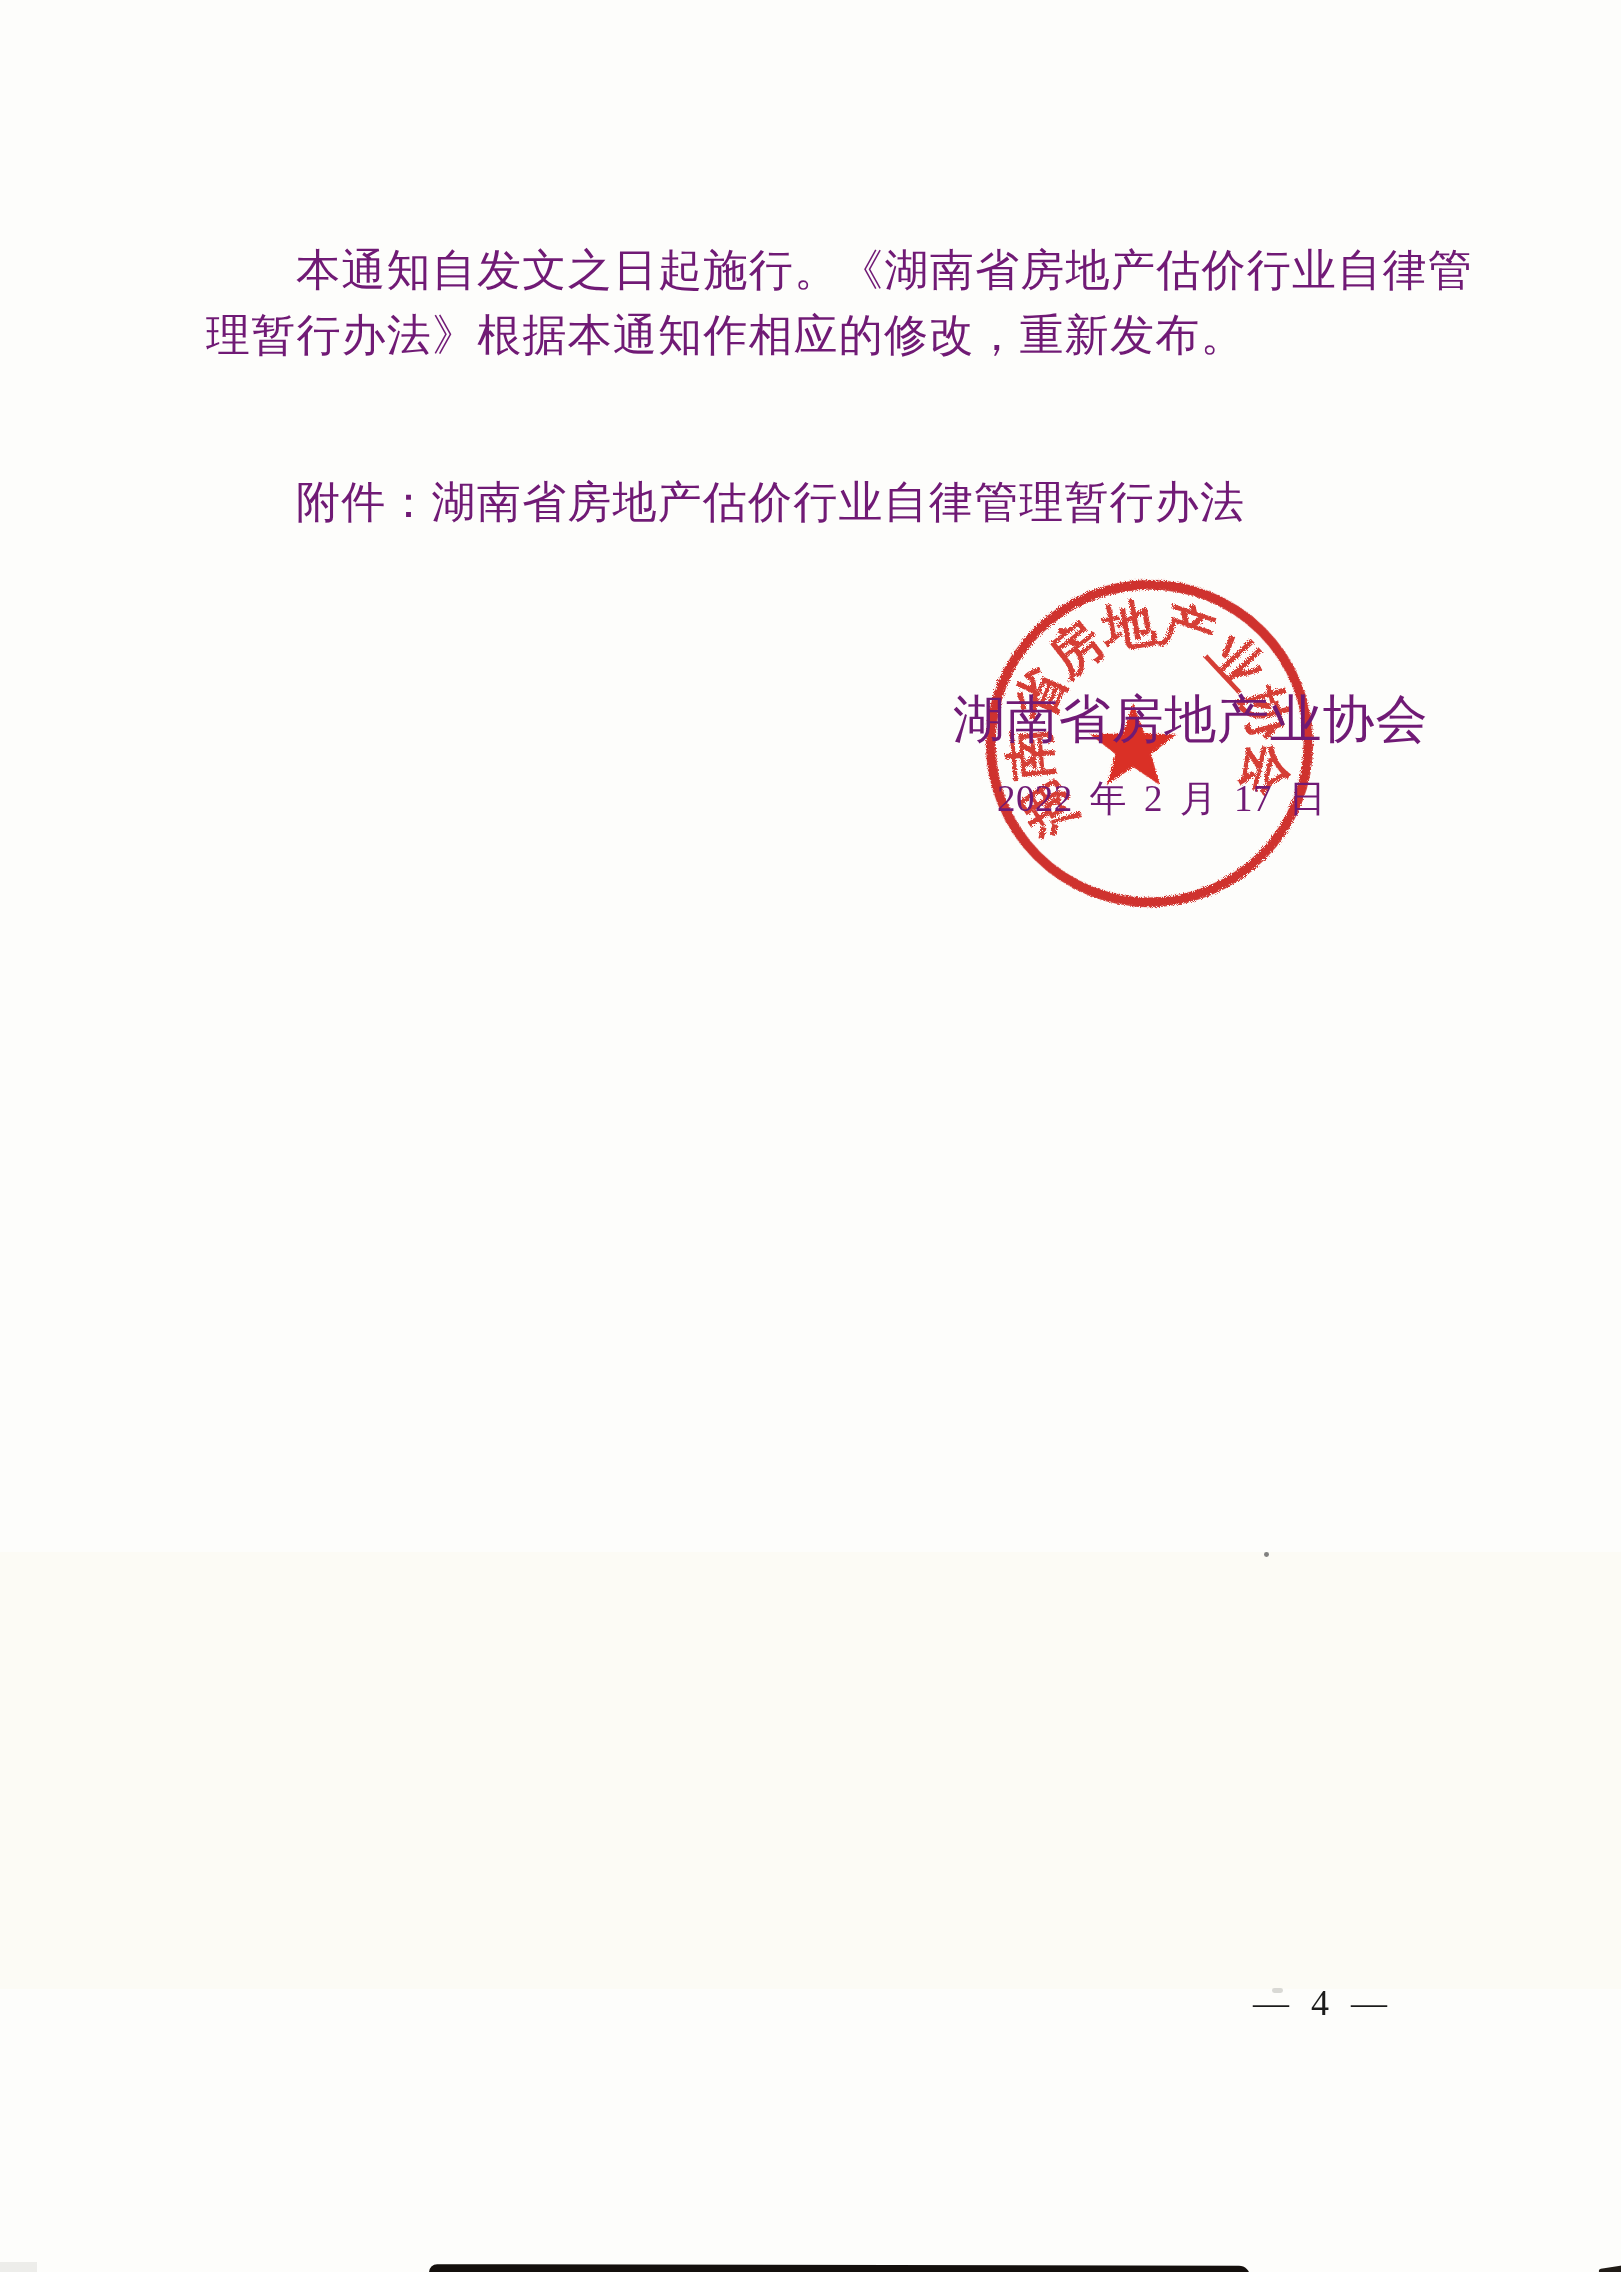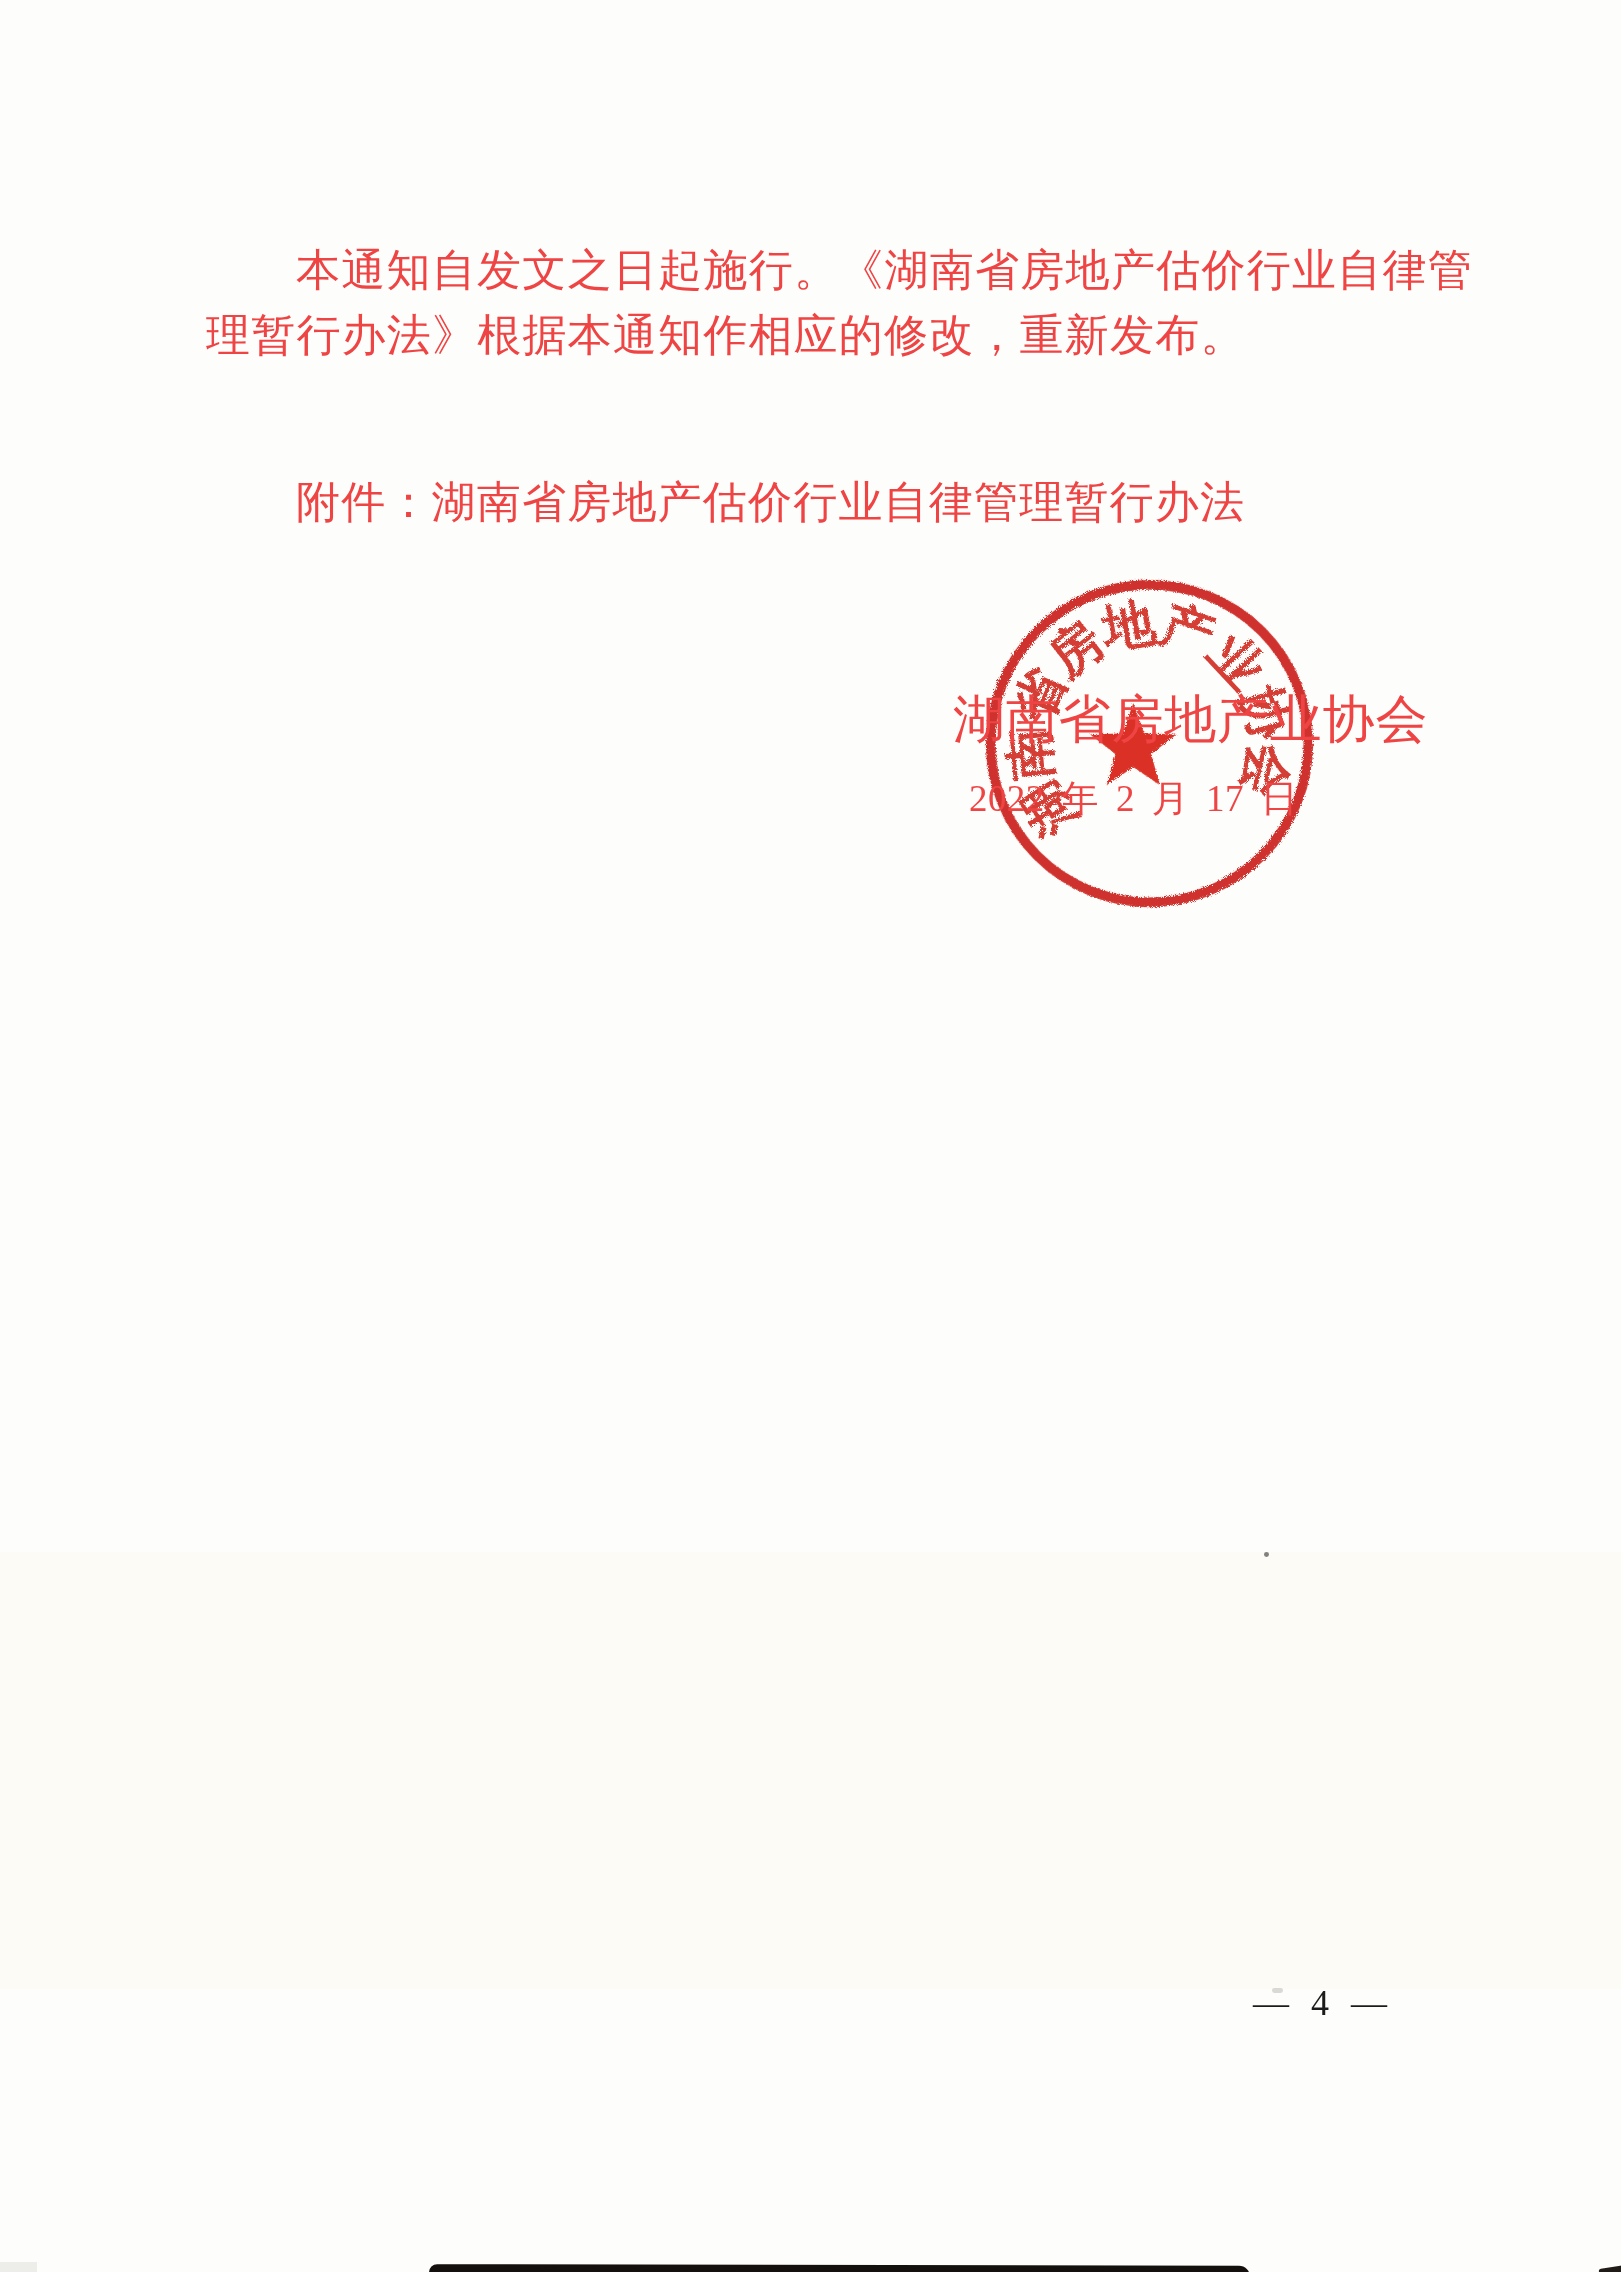--- a/index.html
+++ b/index.html
@@ -2,37 +2,37 @@
 <html style="font-size:13px"><head>
 <meta charset="utf-8">
 <style>
   html,body{margin:0;padding:0;}
   body{
     width:1622px;height:2273px;position:relative;overflow:hidden;
     background:#fdfdfb;
     font-family:"Liberation Serif","DejaVu Serif",serif;
   }
   .abs{position:absolute;}
-  .ink{color:#ef4444;}
+  .ink{color:#701a75;}
   .paragraph{
     left:206px;top:238px;width:1267px;
     font-size:44px;line-height:65px;letter-spacing:1.2px;
     text-indent:90px;text-align:justify;
     word-break:break-all;overflow-wrap:anywhere;
   }
   .attachment{
     left:296px;top:476px;
     font-size:44px;line-height:53px;letter-spacing:1.2px;white-space:nowrap;
   }
   .sig-org{
     left:953px;top:698px;
     font-size:52px;line-height:44px;letter-spacing:0.8px;white-space:nowrap;
   }
   .sig-date{
-    left:969px;top:779px;
+    left:997px;top:779px;
     font-size:37px;line-height:40px;word-spacing:7.3px;letter-spacing:0.4px;white-space:nowrap;
   }
   .page-number{
     left:1253px;top:1984px;
     font-size:36px;line-height:39px;letter-spacing:6.5px;white-space:nowrap;color:#1b1b1b;
   }
   .seal-box{
     left:981px;top:575px;width:337px;height:337px;
   }
   .seal-box svg{display:block;width:100%;height:100%;}

